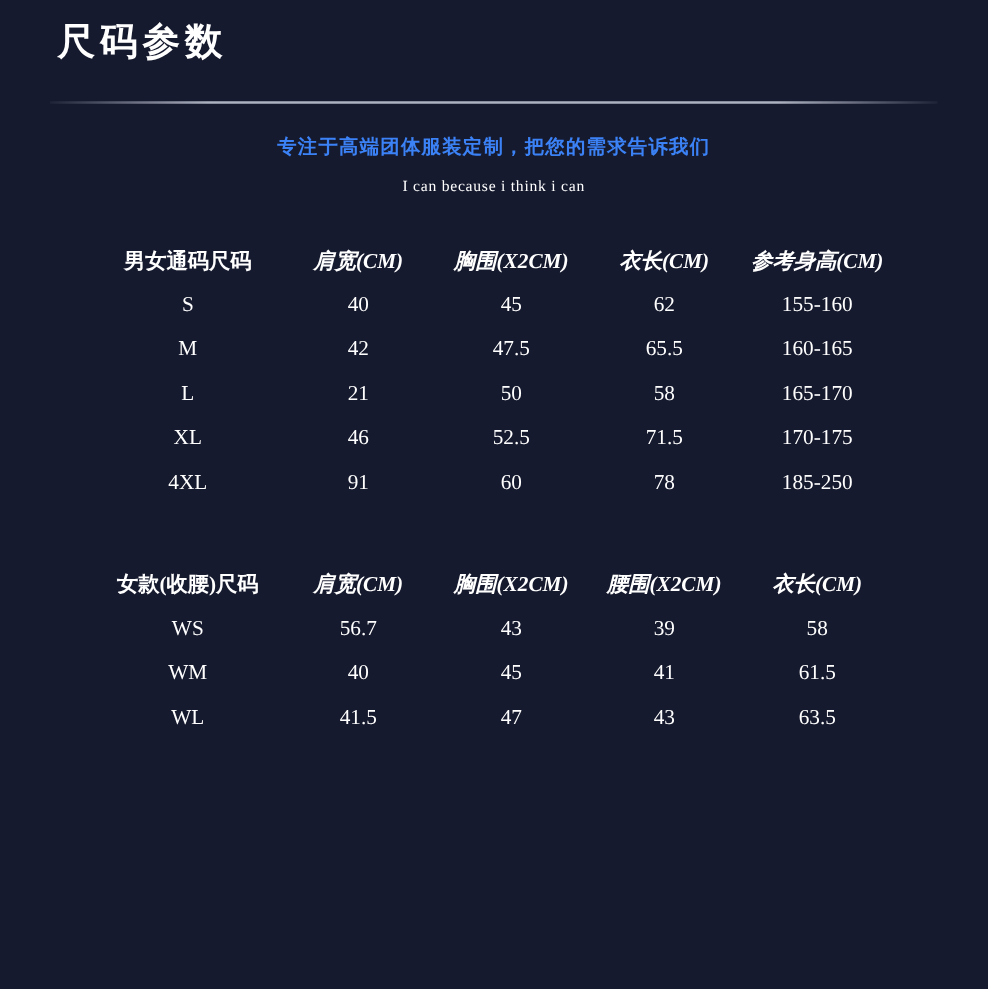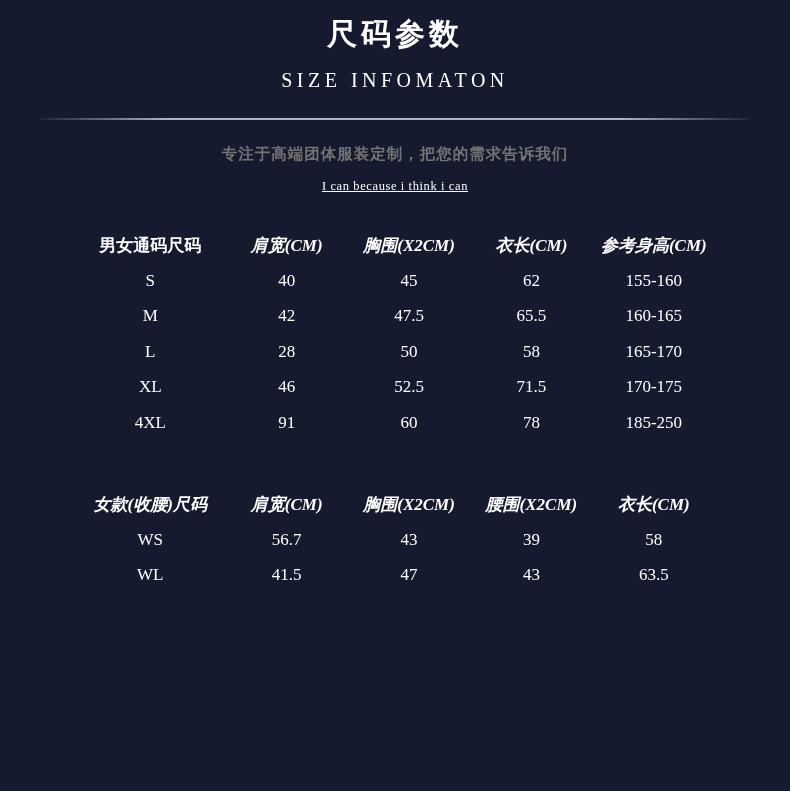--- a/index.html
+++ b/index.html
@@ -15,22 +15,22 @@
     color: #ffffff;
   }
   .page {
     position: relative;
     width: 790px;
     height: 791px;
     background: #161a2e;
     box-sizing: border-box;
   }
   .header {
-    text-align: center;
     padding-top: 14px;
+    padding-left: 46px;
   }
   .title-cn {
     font-family: "DejaVu Serif", serif;
     font-size: 30px;
     letter-spacing: 4px;
     color: #ffffff;
     font-weight: 700;
     line-height: 1.35;
   }
   .title-en {
@@ -45,31 +45,30 @@
     width: 710px;
     height: 2px;
     background: linear-gradient(to right, rgba(190,195,210,0.05), rgba(200,205,220,0.85) 18%, rgba(200,205,220,0.85) 82%, rgba(190,195,210,0.05));
   }
   .subtitle-cn {
     text-align: center;
     font-family: "DejaVu Serif", serif;
     font-size: 15.5px;
     letter-spacing: 1px;
     margin-top: 24px;
-    color: #737373;
+    color: #3b82f6;
     font-weight: 700;
   }
   .subtitle-en {
     text-align: center;
     font-family: "Liberation Serif", serif;
     font-size: 12.5px;
     letter-spacing: 0.6px;
     margin-top: 14px;
     color: #ffffff;
-    text-decoration: underline;
   }
   table {
     border-collapse: collapse;
     width: 640px;
     margin: 0 auto;
     table-layout: fixed;
   }
   td, th {
     text-align: center;
     font-weight: normal;
@@ -89,21 +88,20 @@
     color: #1f6fe0;
     font-family: "DejaVu Serif", serif;
     font-weight: 700;
     font-size: 16.5px;
   }
   .hdr-label-women {
     color: #d6261f;
     font-family: "DejaVu Serif", serif;
     font-weight: 700;
     font-size: 16.5px;
-    font-style: italic;
   }
   .hdr-cell {
     font-family: "DejaVu Serif", serif;
     font-weight: 700;
     font-size: 16.5px;
     color: #ffffff;
     font-style: italic;
   }
   .tbl-women {
     margin-top: 46px;
@@ -111,21 +109,20 @@
   .col-first { width: 150px; }
   .col-rest { width: 122px; }
 </style>
 </head>
 <body>
 
 <div class="page">
 
   <div class="header">
     <div class="title-cn">尺码参数</div>
-    <div class="title-en">SIZE INFOMATON</div>
   </div>
 
   <div class="divider"></div>
 
   <div class="subtitle-cn">专注于高端团体服装定制，把您的需求告诉我们</div>
   <div class="subtitle-en">I can because i think i can</div>
 
   <table class="tbl-unisex">
     <colgroup>
       <col class="col-first">
@@ -153,21 +150,21 @@
       </tr>
       <tr>
         <td>M</td>
         <td>42</td>
         <td>47.5</td>
         <td>65.5</td>
         <td>160-165</td>
       </tr>
       <tr>
         <td>L</td>
-        <td>28</td>
+        <td>21</td>
         <td>50</td>
         <td>58</td>
         <td>165-170</td>
       </tr>
       <tr>
         <td>XL</td>
         <td>46</td>
         <td>52.5</td>
         <td>71.5</td>
         <td>170-175</td>
@@ -201,20 +198,27 @@
     </thead>
     <tbody>
       <tr>
         <td>WS</td>
         <td>56.7</td>
         <td>43</td>
         <td>39</td>
         <td>58</td>
       </tr>
       <tr>
+        <td>WM</td>
+        <td>40</td>
+        <td>45</td>
+        <td>41</td>
+        <td>61.5</td>
+      </tr>
+      <tr>
         <td>WL</td>
         <td>41.5</td>
         <td>47</td>
         <td>43</td>
         <td>63.5</td>
       </tr>
     </tbody>
   </table>
 
 </div>

